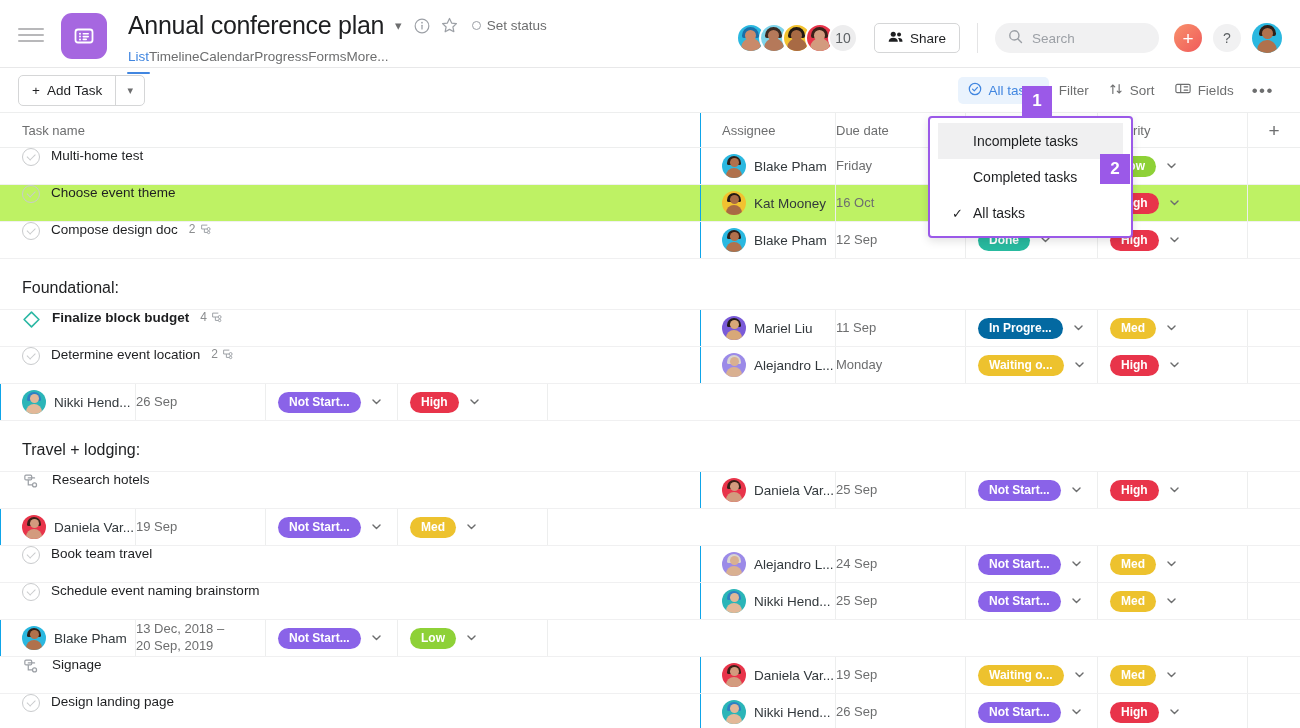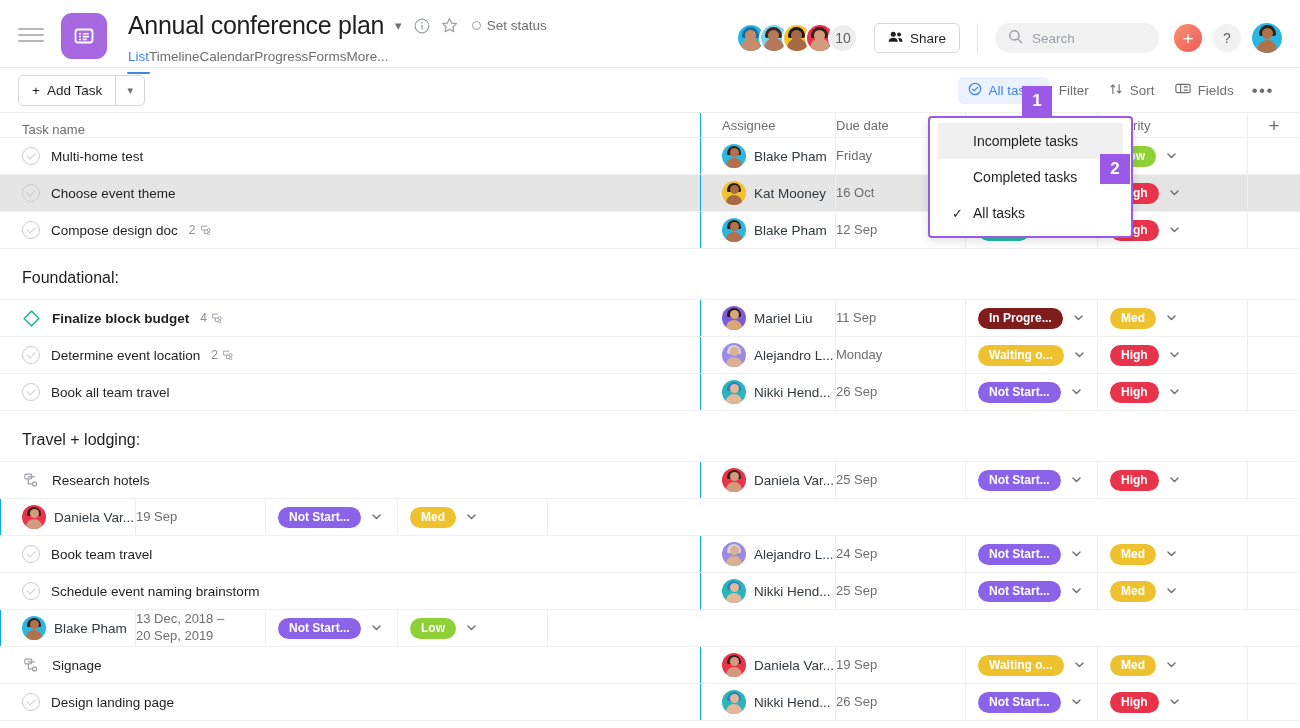--- a/index.html
+++ b/index.html
@@ -105,35 +105,35 @@
     display: flex; align-items: center; gap: 7px; font-size: 13.5px;
     color: #6d6e6f; cursor: pointer; padding: 5px 10px; border-radius: 5px;
     white-space: nowrap;
   }
   .tb-item.sel { color: #4186e0; background: #eaf3fd; }
   .tb-dots { color: #6d6e6f; font-size: 17px; letter-spacing: 1.5px; cursor: pointer; padding: 0 8px; line-height: 1; }
 
   
   .grid { position: relative; }
   .col-head {
-    display: flex; height: 26px; align-items: flex-end;
+    display: flex; height: 36px; align-items: center;
     border-top: 1px solid #edeeee; border-bottom: 1px solid #edeeee;
     color: #6d6e6f; font-size: 13px;
   }
   .c-task { width: 700px; padding-left: 22px; flex: 0 0 auto; }
   .c-assignee { width: 135px; flex: 0 0 auto; padding-left: 21px; border-left: 1px solid #0ea5e9; height: 100%; display: flex; align-items: center; }
   .c-due { width: 130px; flex: 0 0 auto; border-left: 1px solid #edeeee; height: 100%; display: flex; align-items: center; }
   .c-status { width: 132px; flex: 0 0 auto; padding-left: 12px; border-left: 1px solid #edeeee; height: 100%; display: flex; align-items: center; }
   .c-prio { width: 150px; flex: 0 0 auto; padding-left: 12px; border-left: 1px solid #edeeee; height: 100%; display: flex; align-items: center; }
   .c-add { flex: 1 1 auto; border-left: 1px solid #edeeee; height: 100%; display: flex; align-items: center; justify-content: center; }
   .c-add .plus { color: #6d6e6f; font-size: 19px; font-weight: 300; cursor: pointer; line-height: 1; }
 
   .row { display: flex; height: 37px; align-items: center; border-bottom: 1px solid #f0f0f1; font-size: 13.5px; }
-  .row.hl { background: #e5e5e5; }
-  .row .c-task { display: flex; align-items: center; gap: 11px; height: 100%; }
+  .row.hl { background: #bef264; }
+  .row .c-task { display: flex; align-items: flex-start; gap: 11px; height: 100%; }
   .row .c-assignee, .row .c-due, .row .c-status, .row .c-prio { height: 100%; }
   .task-name { color: #1e1f21; white-space: nowrap; }
   .task-name.bold { font-weight: 700; }
   .subcount { color: #8b8d8f; font-size: 12px; display: flex; align-items: center; gap: 4px; }
 
   .check {
     width: 18px; height: 18px; border-radius: 50%; border: 1.3px solid #c9cbcd;
     display: flex; align-items: center; justify-content: center; flex: 0 0 auto; cursor: pointer;
   }
   .check:after {
@@ -481,21 +481,21 @@
                 <span class="head" style="background: rgb(216, 168, 120);"></span>
                 <span class="body" style="background: rgb(216, 168, 120);"></span>
               </span>
               <span class="aname">Mariel Liu</span>
             </span>
           </div>
           <div class="c-due">
             <span class="due">11 Sep</span>
           </div>
           <div class="c-status">
-            <span class="badge" style="background:#7f1d1d">In Progre...</span>
+            <span class="badge" style="background:#0369a1">In Progre...</span>
             <span class="cell-chev"><svg width="13" height="13" viewBox="0 0 14 14" fill="none" stroke="#6d6e6f" stroke-width="1.5" stroke-linecap="round" stroke-linejoin="round">
                 <path d="M3.2 5.4L7 9.2l3.8-3.8"></path>
               </svg></span>
           </div>
           <div class="c-prio">
             <span class="badge" style="background:#edc22e">Med</span>
             <span class="cell-chev"><svg width="13" height="13" viewBox="0 0 14 14" fill="none" stroke="#6d6e6f" stroke-width="1.5" stroke-linecap="round" stroke-linejoin="round">
                 <path d="M3.2 5.4L7 9.2l3.8-3.8"></path>
               </svg></span>
           </div>
@@ -534,24 +534,20 @@
           </div>
           <div class="c-prio">
             <span class="badge" style="background:#e8344a">High</span>
             <span class="cell-chev"><svg width="13" height="13" viewBox="0 0 14 14" fill="none" stroke="#6d6e6f" stroke-width="1.5" stroke-linecap="round" stroke-linejoin="round">
                 <path d="M3.2 5.4L7 9.2l3.8-3.8"></path>
               </svg></span>
           </div>
           <div class="c-add"></div>
         </div>
         <div class="row">
-          <div class="c-task">
-            <span class="check"></span>
-            <span class="task-name">Book all team travel</span>
-          </div>
           <div class="c-assignee">
             <span class="assignee-cell">
               <span class="av rav" style="background: rgb(43, 181, 184);">
                 <span class="hair" style="background: rgb(47, 127, 196);"></span>
                 <span class="head" style="background: rgb(226, 184, 152);"></span>
                 <span class="body" style="background: rgb(226, 184, 152);"></span>
               </span>
               <span class="aname">Nikki Hend...</span>
             </span>
           </div>

